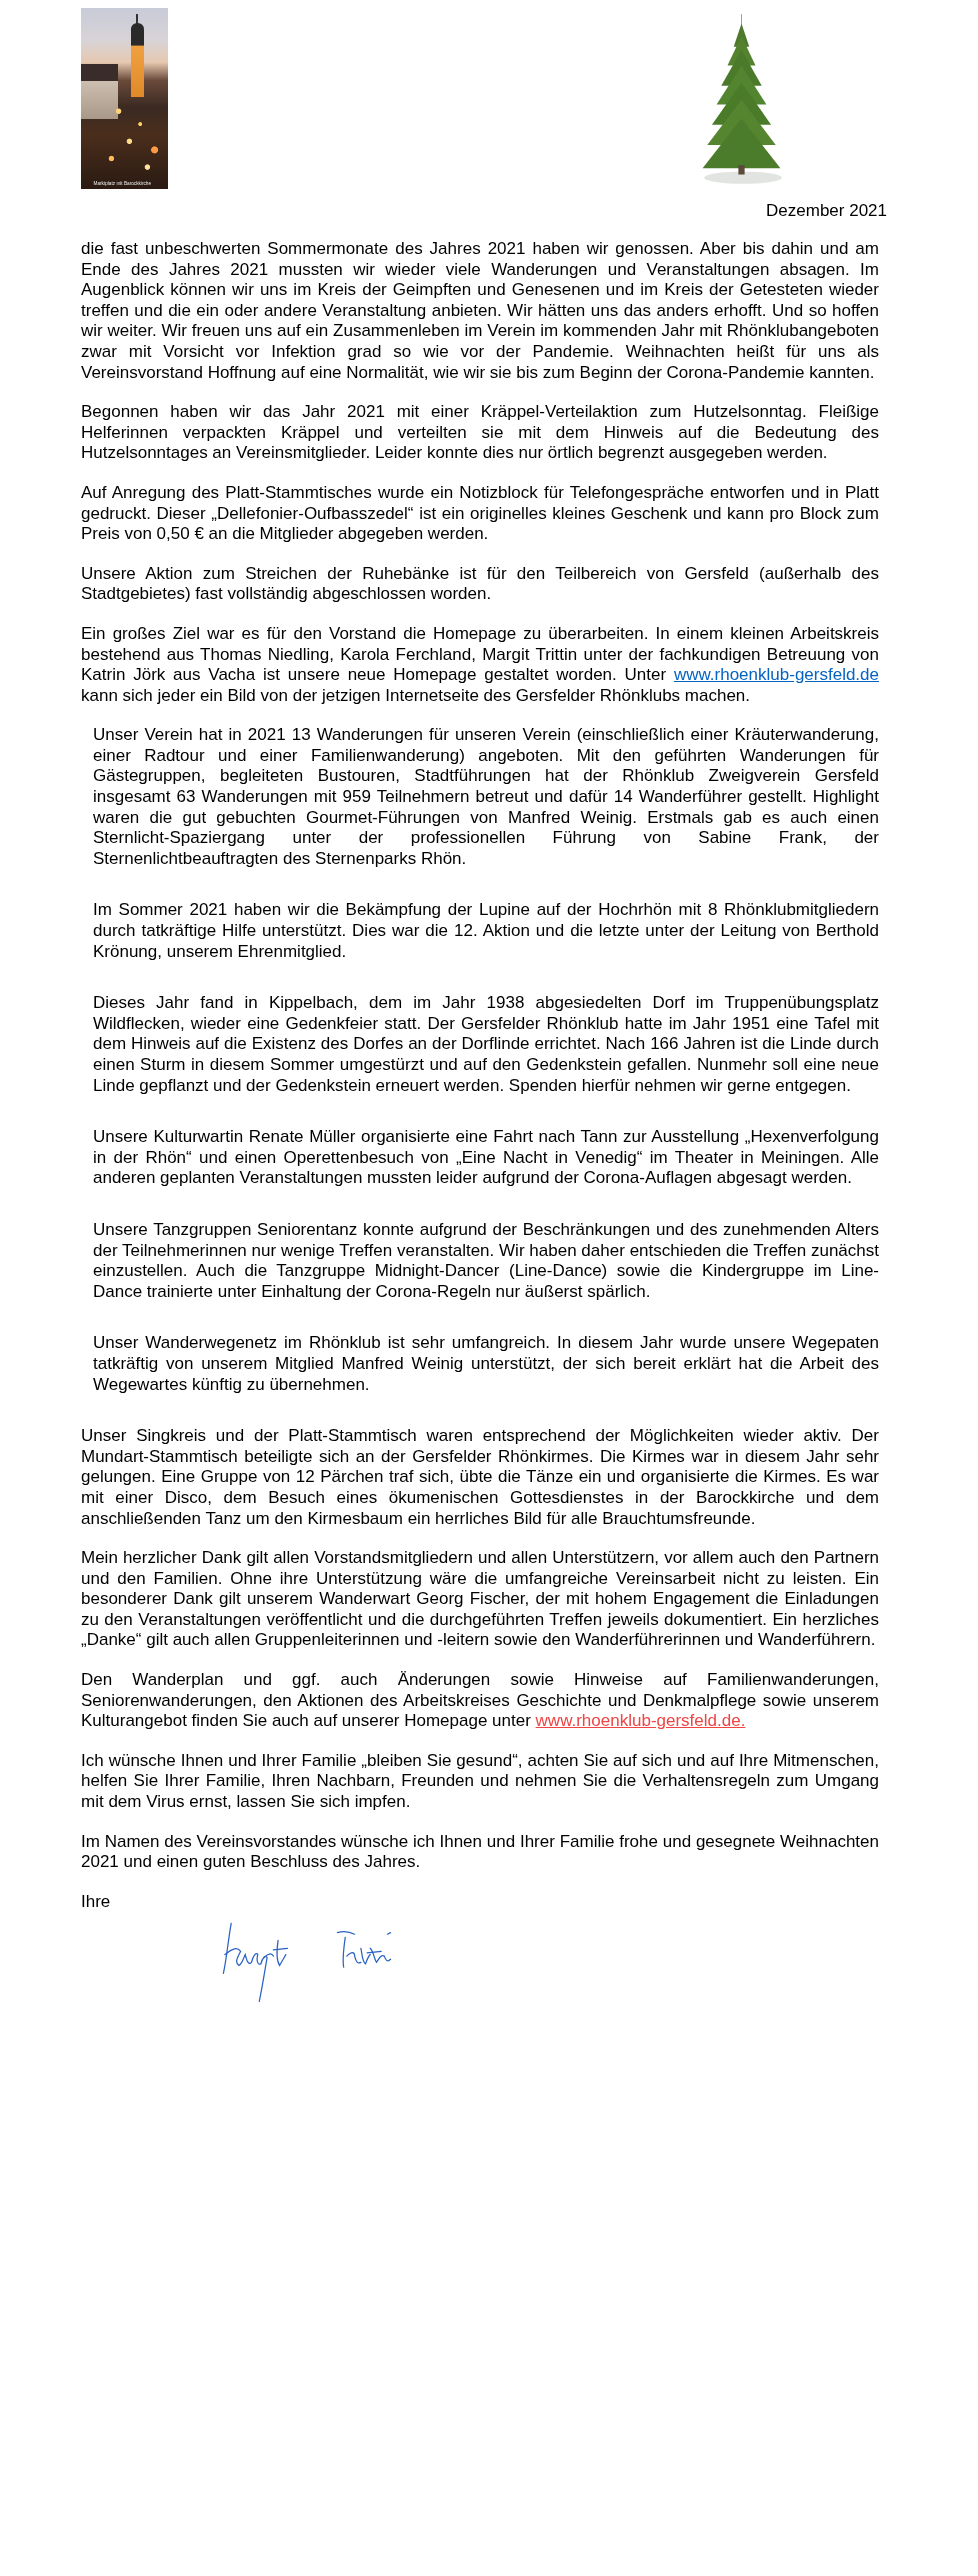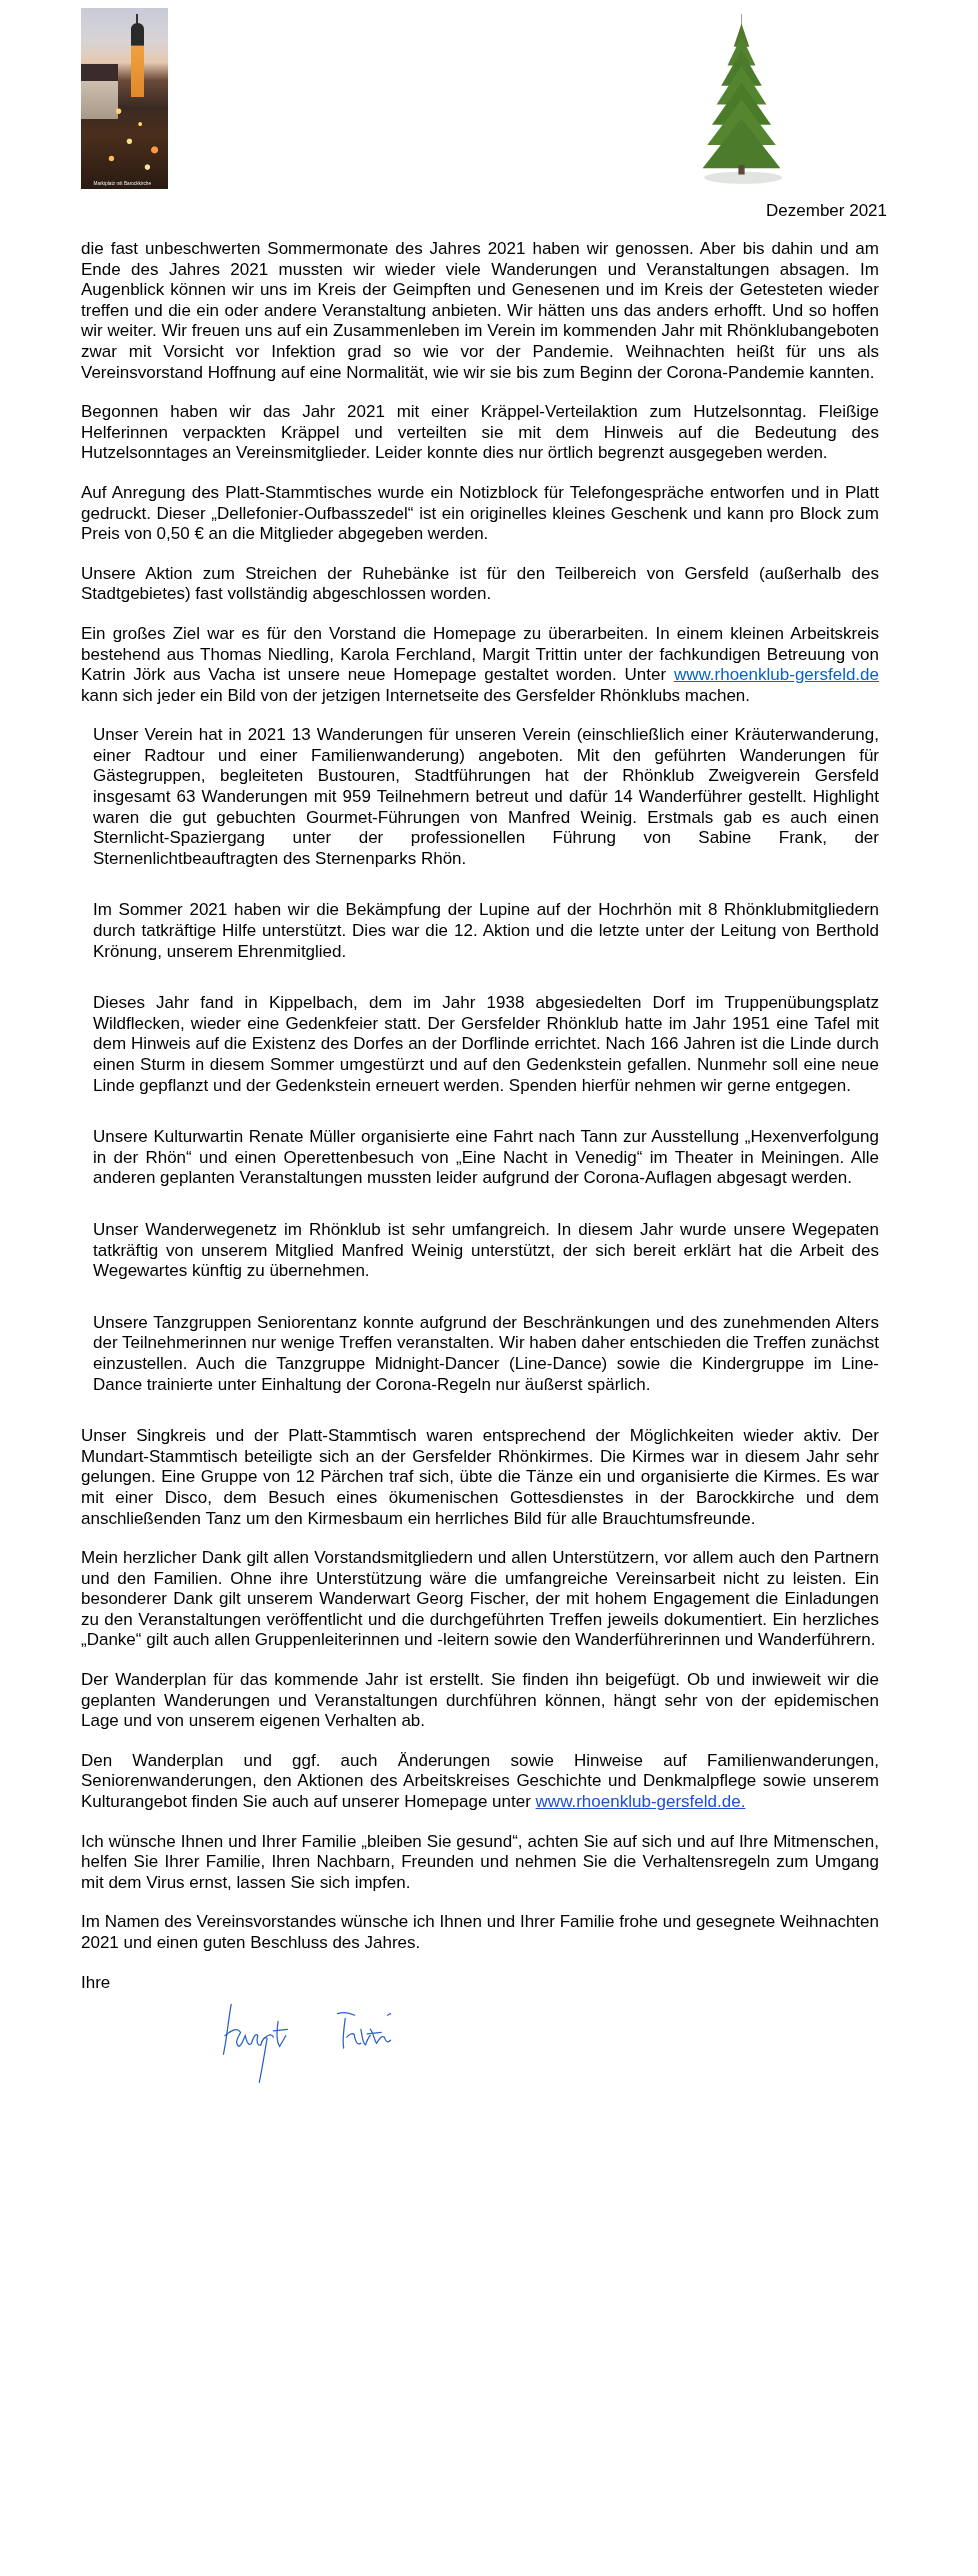--- a/index.html
+++ b/index.html
@@ -83,27 +83,26 @@
   <p>Begonnen haben wir das Jahr 2021 mit einer Kräppel-Verteilaktion zum Hutzelsonntag. Fleißige Helferinnen verpackten Kräppel und verteilten sie mit dem Hinweis auf die Bedeutung des Hutzelsonntages an Vereinsmitglieder. Leider konnte dies nur örtlich begrenzt ausgegeben werden.</p>
   <p>Auf Anregung des Platt-Stammtisches wurde ein Notizblock für Telefongespräche entworfen und in Platt gedruckt. Dieser „Dellefonier-Oufbasszedel“ ist ein originelles kleines Geschenk und kann pro Block zum Preis von 0,50 € an die Mitglieder abgegeben werden.</p>
   <p>Unsere Aktion zum Streichen der Ruhebänke ist für den Teilbereich von Gersfeld (außerhalb des Stadtgebietes) fast vollständig abgeschlossen worden.</p>
 
   <p><span>Ein großes Ziel war es für den Vorstand die Homepage zu überarbeiten. In einem kleinen Arbeitskreis bestehend aus Thomas Niedling, Karola Ferchland, Margit Trittin unter der fachkundigen Betreuung von Katrin Jörk aus Vacha ist unsere neue Homepage gestaltet worden. Unter </span><a style="color: rgb(5, 99, 193);">www.rhoenklub-gersfeld.de</a><span> kann sich jeder ein Bild von der jetzigen Internetseite des Gersfelder Rhönklubs machen.</span></p>
 
   <p class="extra-gap">Unser Verein hat in 2021 13 Wanderungen für unseren Verein (einschließlich einer Kräuterwanderung, einer Radtour und einer Familienwanderung) angeboten. Mit den geführten Wanderungen für Gästegruppen, begleiteten Bustouren, Stadtführungen hat der Rhönklub Zweigverein Gersfeld insgesamt 63 Wanderungen mit 959 Teilnehmern betreut und dafür 14 Wanderführer gestellt. Highlight waren die gut gebuchten Gourmet-Führungen von Manfred Weinig. Erstmals gab es auch einen Sternlicht-Spaziergang unter der professionellen Führung von Sabine Frank, der Sternenlichtbeauftragten des Sternenparks Rhön.</p>
   <p class="extra-gap">Im Sommer 2021 haben wir die Bekämpfung der Lupine auf der Hochrhön mit 8 Rhönklubmitgliedern durch tatkräftige Hilfe unterstützt. Dies war die 12. Aktion und die letzte unter der Leitung von Berthold Krönung, unserem Ehrenmitglied.</p>
   <p class="extra-gap">Dieses Jahr fand in Kippelbach, dem im Jahr 1938 abgesiedelten Dorf im Truppenübungsplatz Wildflecken, wieder eine Gedenkfeier statt. Der Gersfelder Rhönklub hatte im Jahr 1951 eine Tafel mit dem Hinweis auf die Existenz des Dorfes an der Dorflinde errichtet. Nach 166 Jahren ist die Linde durch einen Sturm in diesem Sommer umgestürzt und auf den Gedenkstein gefallen. Nunmehr soll eine neue Linde gepflanzt und der Gedenkstein erneuert werden. Spenden hierfür nehmen wir gerne entgegen.</p>
   <p class="extra-gap">Unsere Kulturwartin Renate Müller organisierte eine Fahrt nach Tann zur Ausstellung „Hexenverfolgung in der Rhön“ und einen Operettenbesuch von „Eine Nacht in Venedig“ im Theater in Meiningen. Alle anderen geplanten Veranstaltungen mussten leider aufgrund der Corona-Auflagen abgesagt werden.</p>
+  <p class="extra-gap">Unsere Tanzgruppen Seniorentanz konnte aufgrund der Beschränkungen und des zunehmenden Alters der Teilnehmerinnen nur wenige Treffen veranstalten. Wir haben daher entschieden die Treffen zunächst einzustellen. Auch die Tanzgruppe Midnight-Dancer (Line-Dance) sowie die Kindergruppe im Line-Dance trainierte unter Einhaltung der Corona-Regeln nur äußerst spärlich.</p>
   <p class="extra-gap">Unser Wanderwegenetz im Rhönklub ist sehr umfangreich. In diesem Jahr wurde unsere Wegepaten tatkräftig von unserem Mitglied Manfred Weinig unterstützt, der sich bereit erklärt hat die Arbeit des Wegewartes künftig zu übernehmen.</p>
-  <p class="extra-gap">Unsere Tanzgruppen Seniorentanz konnte aufgrund der Beschränkungen und des zunehmenden Alters der Teilnehmerinnen nur wenige Treffen veranstalten. Wir haben daher entschieden die Treffen zunächst einzustellen. Auch die Tanzgruppe Midnight-Dancer (Line-Dance) sowie die Kindergruppe im Line-Dance trainierte unter Einhaltung der Corona-Regeln nur äußerst spärlich.</p>
   <p>Unser Singkreis und der Platt-Stammtisch waren entsprechend der Möglichkeiten wieder aktiv. Der Mundart-Stammtisch beteiligte sich an der Gersfelder Rhönkirmes. Die Kirmes war in diesem Jahr sehr gelungen. Eine Gruppe von 12 Pärchen traf sich, übte die Tänze ein und organisierte die Kirmes. Es war mit einer Disco, dem Besuch eines ökumenischen Gottesdienstes in der Barockkirche und dem anschließenden Tanz um den Kirmesbaum ein herrliches Bild für alle Brauchtumsfreunde.</p>
   <p>Mein herzlicher Dank gilt allen Vorstandsmitgliedern und allen Unterstützern, vor allem auch den Partnern und den Familien. Ohne ihre Unterstützung wäre die umfangreiche Vereinsarbeit nicht zu leisten. Ein besonderer Dank gilt unserem Wanderwart Georg Fischer, der mit hohem Engagement die Einladungen zu den Veranstaltungen veröffentlicht und die durchgeführten Treffen jeweils dokumentiert. Ein herzliches „Danke“ gilt auch allen Gruppenleiterinnen und -leitern sowie den Wanderführerinnen und Wanderführern.</p>
-  <p>Der Wanderplan für das kommende Jahr ist erstellt. Sie finden ihn beigefügt. Ob und inwieweit wir die geplanten Wanderungen und Veranstaltungen durchführen können, hängt sehr von der epidemischen Lage und von unserem eigenen Verhalten ab.</p>
 
-  <p><span>Den Wanderplan und ggf. auch Änderungen sowie Hinweise auf Familienwanderungen, Seniorenwanderungen, den Aktionen des Arbeitskreises Geschichte und Denkmalpflege sowie unserem Kulturangebot  finden Sie auch auf unserer Homepage unter </span><a style="color: #1d4ed8;">www.rhoenklub-gersfeld.de.</a></p>
+  <p><span>Den Wanderplan und ggf. auch Änderungen sowie Hinweise auf Familienwanderungen, Seniorenwanderungen, den Aktionen des Arbeitskreises Geschichte und Denkmalpflege sowie unserem Kulturangebot  finden Sie auch auf unserer Homepage unter </span><a style="color: #ef4444;">www.rhoenklub-gersfeld.de.</a></p>
 
   <p>Ich wünsche Ihnen und Ihrer Familie „bleiben Sie gesund“, achten Sie auf sich und auf Ihre Mitmenschen, helfen Sie Ihrer Familie, Ihren Nachbarn, Freunden und nehmen Sie die Verhaltensregeln zum Umgang mit dem Virus ernst, lassen Sie sich impfen.</p>
   <p>Im Namen des Vereinsvorstandes wünsche ich Ihnen und Ihrer Familie frohe und gesegnete Weihnachten 2021 und einen guten Beschluss des Jahres.</p>
 
   <div class="closing">Ihre</div>
 
   <svg class="signature" viewBox="0 0 320 110" fill="none" stroke="#2a62c4" stroke-width="1.6" stroke-linecap="round">
     <title>Margit Trittin</title>
     <path d="M22 8 C18 30 16 55 12 72"></path>
     <path d="M14 48 C24 40 30 38 34 44 C30 52 26 58 32 62 C36 60 38 52 40 48 C42 56 44 62 48 58 C50 50 54 44 56 48 C54 56 56 62 60 60 C62 52 66 48 68 52 C66 62 64 78 58 108"></path>

